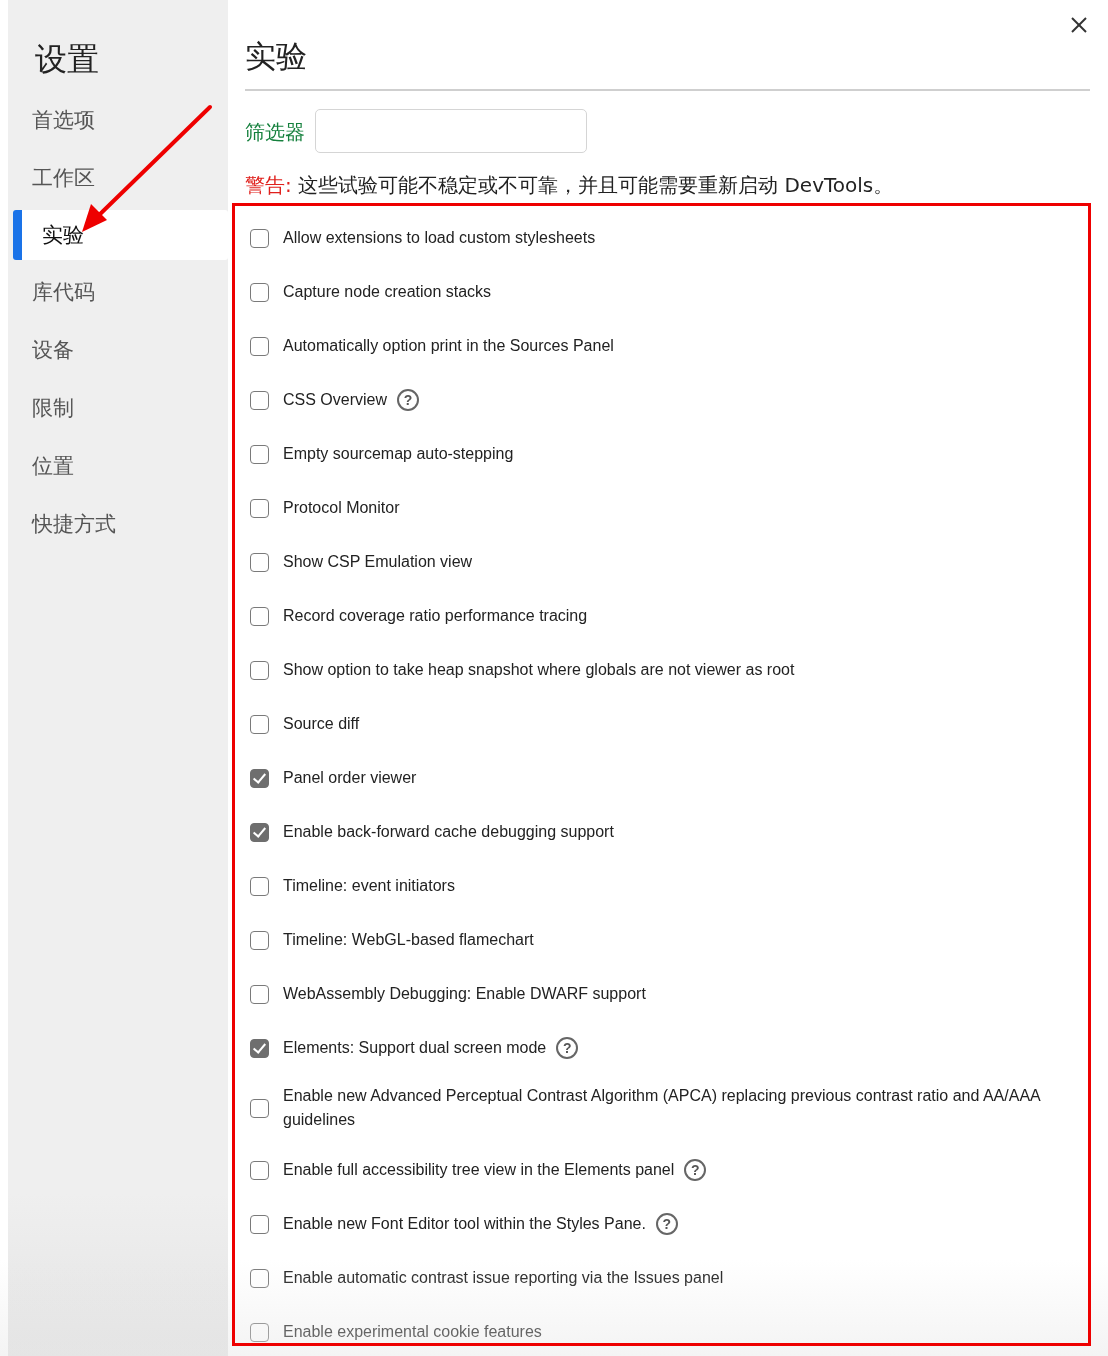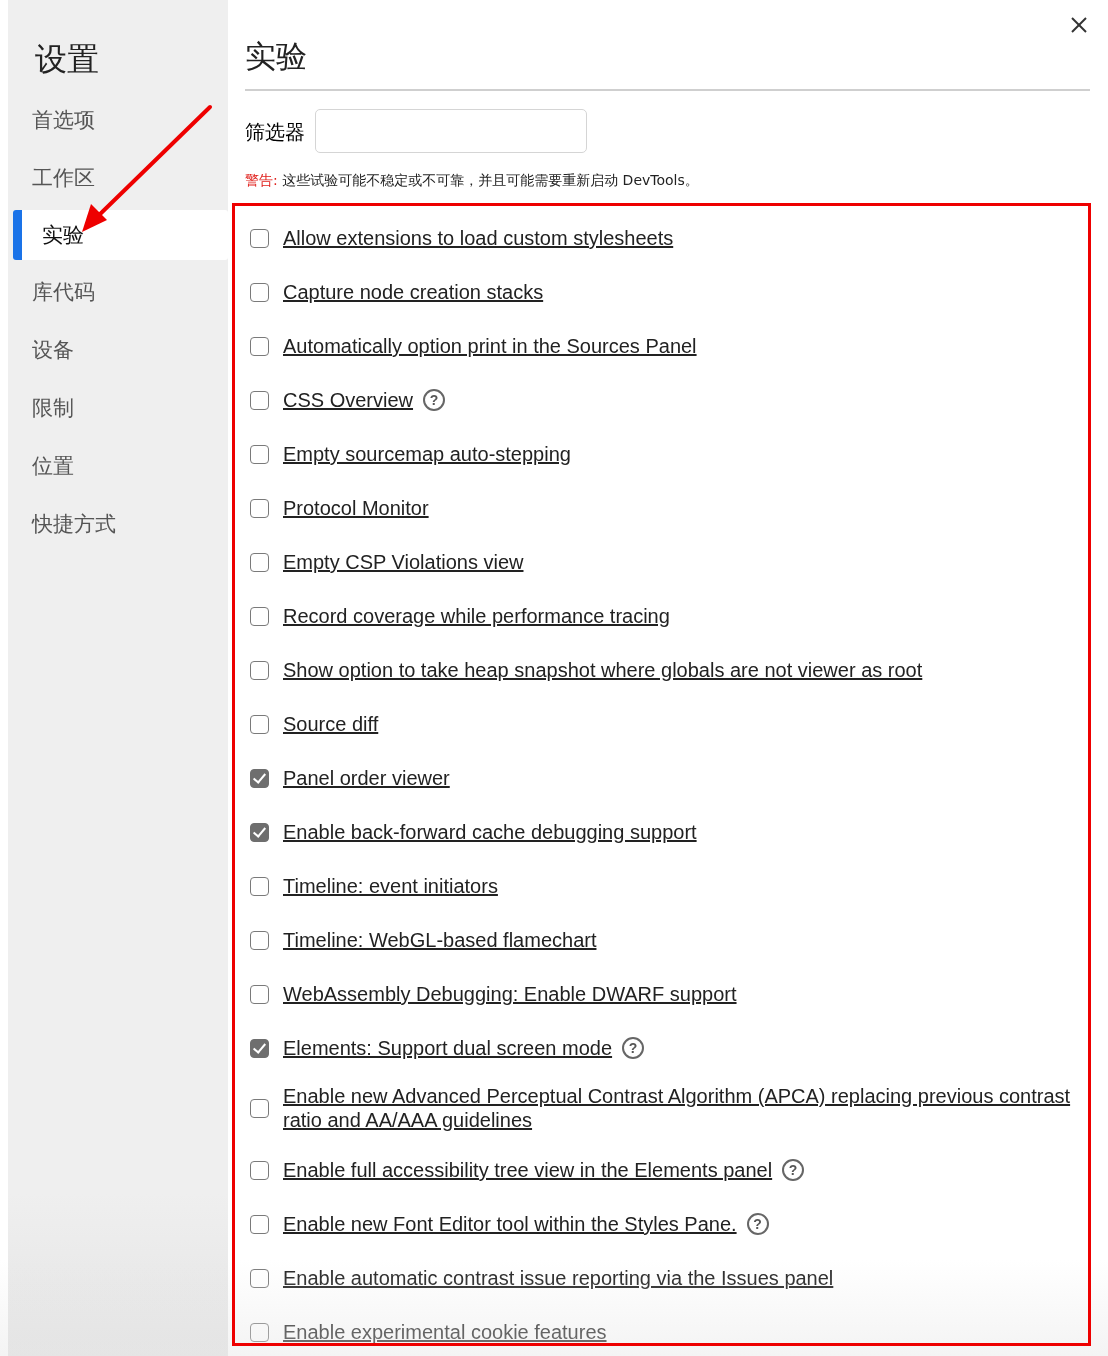--- a/index.html
+++ b/index.html
@@ -38,30 +38,30 @@
     position: absolute; left: 840px; top: 14px; width: 22px; height: 22px; cursor: pointer;
   }
   .page-title {
     position: absolute; left: 17px; top: 36px; font-size: 31px; color: #222;
     font-family: "DejaVu Sans", sans-serif;
   }
   .divider {
     position: absolute; left: 17px; top: 89px; width: 845px; height: 2px; background: #cfcfcf;
   }
   .filter-label {
-    position: absolute; left: 17px; top: 119px; font-size: 20px; color: #000000;
+    position: absolute; left: 17px; top: 119px; font-size: 20px; color: #15803d;
     font-family: "DejaVu Sans", sans-serif;
   }
   .filter-input {
     position: absolute; left: 87px; top: 109px; width: 272px; height: 44px;
     border: 1px solid #d5d5d5; border-radius: 5px; background: #fff; outline: none;
     font-size: 18px; padding: 0 8px;
   }
   .warning {
-    position: absolute; left: 17px; top: 172px; font-size: 14px; color: #222;
+    position: absolute; left: 17px; top: 172px; font-size: 20px; color: #222;
     font-family: "DejaVu Sans", sans-serif; white-space: nowrap;
   }
   .warning .warn-label { color: #e0201c; }
 
   .highlight-box {
     position: absolute; left: 4px; top: 203px; width: 859px; height: 1143px;
     border: 3px solid #ee0000; pointer-events: none; z-index: 5;
   }
 
   .exp-list { position: absolute; left: 22px; top: 212px; width: 830px; }
@@ -71,21 +71,21 @@
   }
   .cb {
     width: 19px; height: 19px; border: 1.5px solid #7a7a7a; border-radius: 4px;
     background: #fff; flex: none; margin-right: 14px; position: relative;
   }
   .cb.checked { background: #6e6e6e; border-color: #6e6e6e; }
   .cb.checked::after {
     content: ""; position: absolute; left: 5px; top: 1px; width: 5px; height: 10px;
     border: solid #fff; border-width: 0 2.5px 2.5px 0; transform: rotate(40deg);
   }
-  .exp-label { font-size: 20px; color: #222; line-height: 24px; text-decoration: underline; }
+  .exp-label { font-size: 16px; color: #222; line-height: 24px; }
   .help {
     display: inline-flex; align-items: center; justify-content: center;
     width: 22px; height: 22px; border: 2px solid #666; border-radius: 50%;
     font-size: 14px; color: #555; margin-left: 10px; font-weight: bold; flex: none;
   }
 
   .fade {
     position: absolute; left: 0; top: 1260px; width: 1108px; height: 96px;
     background: linear-gradient(to bottom, rgba(255,255,255,0) 0%, rgba(230,230,230,0.45) 100%);
     pointer-events: none; z-index: 4;
@@ -146,25 +146,25 @@
     <div class="exp-item" style="top:230px">
         <span class="cb"></span>
         <span class="exp-label">Empty sourcemap auto-stepping</span>
       </div>
     <div class="exp-item" style="top:284px">
         <span class="cb"></span>
         <span class="exp-label">Protocol Monitor</span>
       </div>
     <div class="exp-item" style="top:338px">
         <span class="cb"></span>
-        <span class="exp-label">Empty CSP Violations view</span>
+        <span class="exp-label">Show CSP Emulation view</span>
       </div>
     <div class="exp-item" style="top:392px">
         <span class="cb"></span>
-        <span class="exp-label">Record coverage while performance tracing</span>
+        <span class="exp-label">Record coverage ratio performance tracing</span>
       </div>
     <div class="exp-item" style="top:446px">
         <span class="cb"></span>
         <span class="exp-label">Show option to take heap snapshot where globals are not viewer as root</span>
       </div>
     <div class="exp-item" style="top:500px">
         <span class="cb"></span>
         <span class="exp-label">Source diff</span>
       </div>
     <div class="exp-item" style="top:554px">

